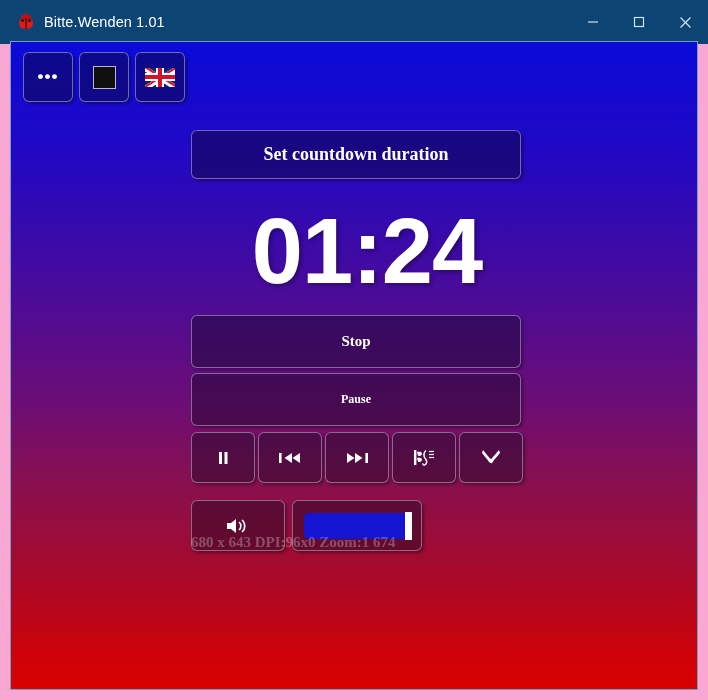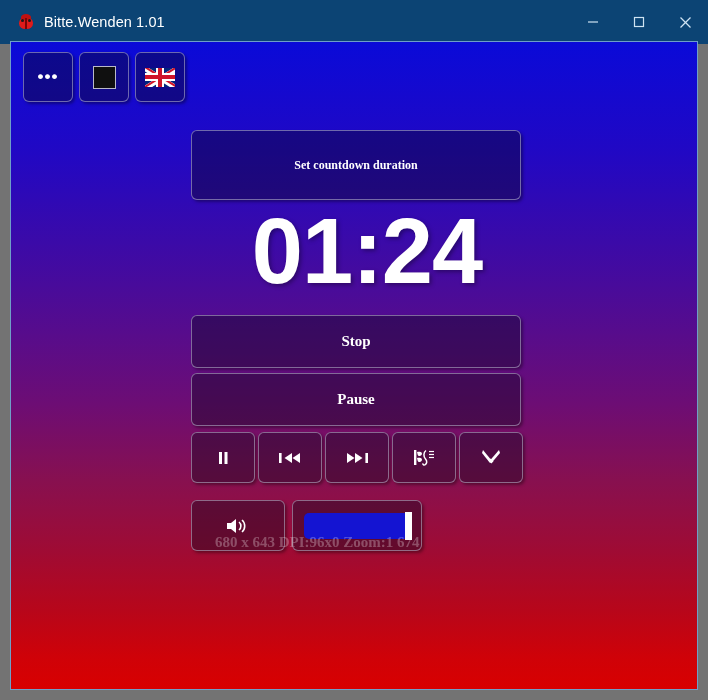--- a/index.html
+++ b/index.html
@@ -7,21 +7,21 @@
     padding: 0;
     background: #1b1b1b;
   }
   body {
     font-family: "Liberation Sans", sans-serif;
   }
   .window {
     position: relative;
     width: 708px;
     height: 700px;
-    background: #737373;
+    background: #f9a8d4;
     overflow: hidden;
     box-sizing: border-box;
   }
   
   .titlebar {
     position: absolute;
     left: 0; top: 0;
     width: 708px;
     height: 44px;
     background: #0c4474;
@@ -153,42 +153,42 @@
   .f-dw2 { left:-5px; top:8px; width:42px; height:4.6px; background:#fff; transform: rotate(-32deg); }
   .f-dr1 { left:-5px; top:8.8px; width:42px; height:2.4px; background:#cf142b; transform: rotate(32deg); }
   .f-dr2 { left:-5px; top:8.8px; width:42px; height:2.4px; background:#cf142b; transform: rotate(-32deg); }
   .f-vw { left:11px; top:0; width:8px; height:19px; background:#fff; }
   .f-hw { left:0; top:5.5px; width:30px; height:8px; background:#fff; }
   .f-vr { left:12.6px; top:0; width:4.8px; height:19px; background:#cf142b; }
   .f-hr { left:0; top:7.1px; width:30px; height:4.8px; background:#cf142b; }
   
   .set-duration {
     left: 180px; top: 88px;
-    width: 330px; height: 70px;
-    font-size: 12px;
+    width: 330px; height: 49px;
+    font-size: 18px;
   }
   
   .countdown {
     position: absolute;
     left: 0; top: 159px;
     width: 688px;
     text-align: center;
     color: #ffffff;
     font-family: "Liberation Sans", sans-serif;
     font-weight: bold;
     font-size: 92px;
     line-height: 100px;
     letter-spacing: -1px;
     text-shadow: 2px 2px 4px rgba(0,0,0,0.35);
     user-select: none;
     padding-left: 12px;
   }
   
   .stop-btn  { left: 180px; top: 273px; width: 330px; height: 53px; font-size: 15px; justify-content: center; }
-  .pause-btn { left: 180px; top: 331px; width: 330px; height: 53px; font-size: 15px; }
+  .pause-btn { left: 180px; top: 331px; width: 330px; height: 53px; font-size: 12px; }
   
   .media-btn {
     top: 390px;
     width: 64px; height: 51px;
   }
   .media-btn.m1 { left: 180px; }
   .media-btn.m2 { left: 247px; }
   .media-btn.m3 { left: 314px; }
   .media-btn.m4 { left: 381px; }
   .media-btn.m5 { left: 448px; }
@@ -218,21 +218,20 @@
   
   .status-text {
     position: absolute;
     left: 180px; top: 492px;
     color: rgba(255,255,255,0.28);
     font-family: "Liberation Serif", serif;
     font-weight: bold;
     font-size: 15px;
     white-space: nowrap;
     user-select: none;
-    margin-left: 24px;
   }
   
   .footer-links {
     position: absolute;
     right: 12px; top: 515px;
     text-align: right;
     font-family: "Liberation Serif", serif;
     font-weight: bold;
     font-size: 12.5px;
     line-height: 14.5px;

